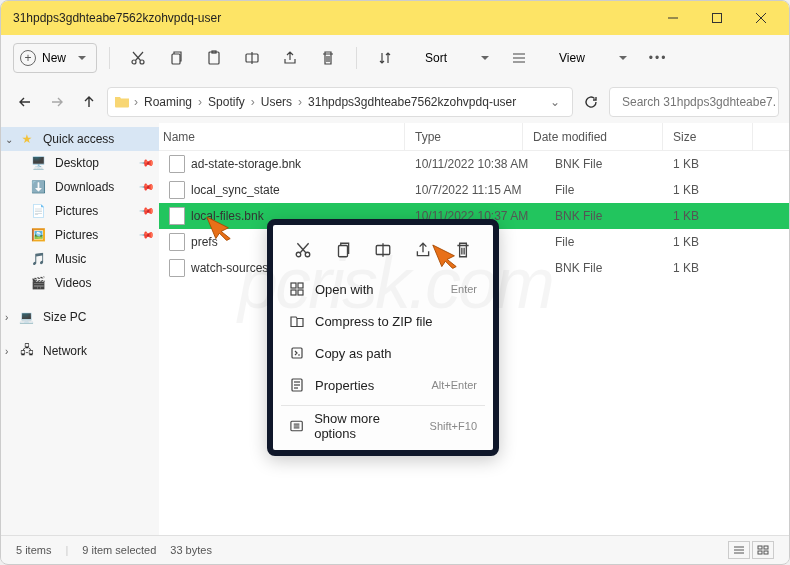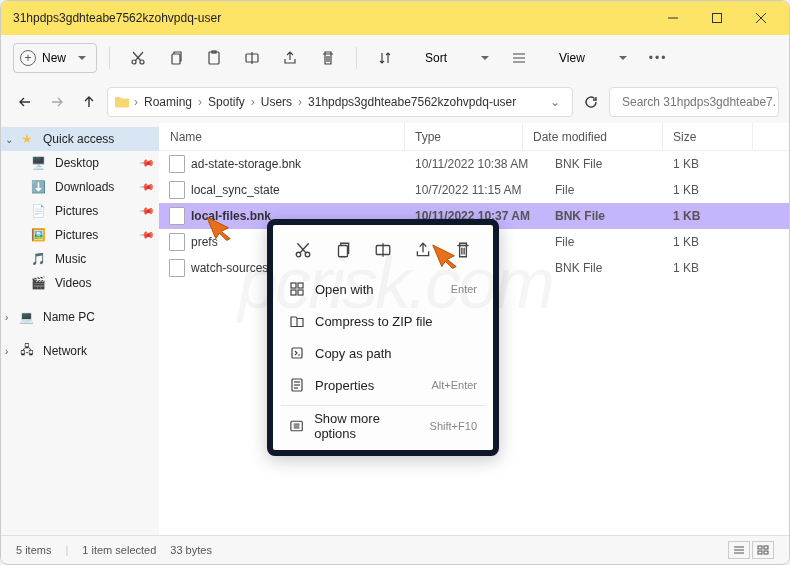--- a/index.html
+++ b/index.html
@@ -32,27 +32,27 @@
 .sitem { display: flex; align-items: center; height: 24px; padding: 0 6px 0 30px; gap: 8px; cursor: pointer; font-size: 12px; color: #222; position: relative; }
 .sitem.qa { background: #d8e6f4; padding-left: 18px; }
 .sitem .exp { position: absolute; left: 4px; font-size: 10px; color: #555; }
 .sitem.top { padding-left: 18px; margin-top: 10px; }
 .pin { margin-left: auto; color: #888; font-size: 10px; transform: rotate(45deg); }
 .sicon { width: 16px; height: 16px; display: inline-flex; align-items: center; justify-content: center; }
 
 .content { flex: 1; background: #fff; }
 .cheader { display: flex; height: 28px; align-items: center; border-bottom: 1px solid #eee; }
 .ccol { padding: 0 10px; font-size: 12px; color: #555; border-right: 1px solid #eee; height: 100%; display: flex; align-items: center; }
-.ccol.cname { width: 246px; padding-left: 11px; }
+.ccol.cname { width: 246px; padding-left: 4px; }
 .ccol.cdate { width: 140px; }
 .ccol.ctype { width: 118px; }
 .ccol.csize { width: 90px; }
 
 .row { display: flex; height: 26px; align-items: center; font-size: 12px; color: #333; }
-.row.sel { background: #c4b5fd; font-weight: bold; }
+.row.sel { background: #22c55e; }
 .row .cell { padding: 0 10px; overflow: hidden; white-space: nowrap; text-overflow: ellipsis; }
 .row .rname { width: 246px; display: flex; align-items: center; gap: 6px; padding-left: 10px; }
 .row .rdate { width: 140px; color: #555; }
 .row .rtype { width: 118px; color: #555; }
 .row .rsize { width: 90px; text-align: left; color: #555; }
 .fileicon { width: 16px; height: 18px; border: 1px solid #aaa; border-radius: 1px; background: #fff; position: relative; flex-shrink: 0; }
 
 .statusbar { height: 28px; border-top: 1px solid #e0e0e0; display: flex; align-items: center; padding: 0 15px; gap: 14px; font-size: 11px; color: #555; background: #f7f7f7; }
 .statusbar .right { margin-left: auto; display: flex; gap: 2px; }
 .viewbtn { width: 22px; height: 18px; border: 1px solid #ccc; display: flex; align-items: center; justify-content: center; }
@@ -231,21 +231,21 @@
           <span>Music</span>
         </div>
       <div class="sitem">
           <span class="sicon">🎬</span>
           <span>Videos</span>
         </div>
 
       <div class="sitem top">
           <span class="exp">›</span>
           <span class="sicon">💻</span>
-          <span>Name PC</span>
+          <span>Size PC</span>
         </div>
       <div class="sitem top">
           <span class="exp">›</span>
           <span class="sicon">🖧</span>
           <span>Network</span>
         </div>
     </div>
 
     <div class="content">
       <div class="cheader">
@@ -308,21 +308,21 @@
             <div class="cell rtype">BNK File</div>
             <div class="cell rsize">1 KB</div>
           </div>
         </div>
     </div>
   </div>
 
   <div class="statusbar">
     <span>5 items</span>
     <span style="color:#ccc">|</span>
-    <span>1 item selected</span>
+    <span>9 item selected</span>
     <span>33 bytes</span>
     <div class="right">
       <div class="viewbtn">
           <svg width="12" height="10" viewBox="0 0 12 10" stroke="#555">
             <line x1="1" y1="2" x2="11" y2="2"></line>
             <line x1="1" y1="5" x2="11" y2="5"></line>
             <line x1="1" y1="8" x2="11" y2="8"></line>
           </svg>
         </div>
       <div class="viewbtn">

